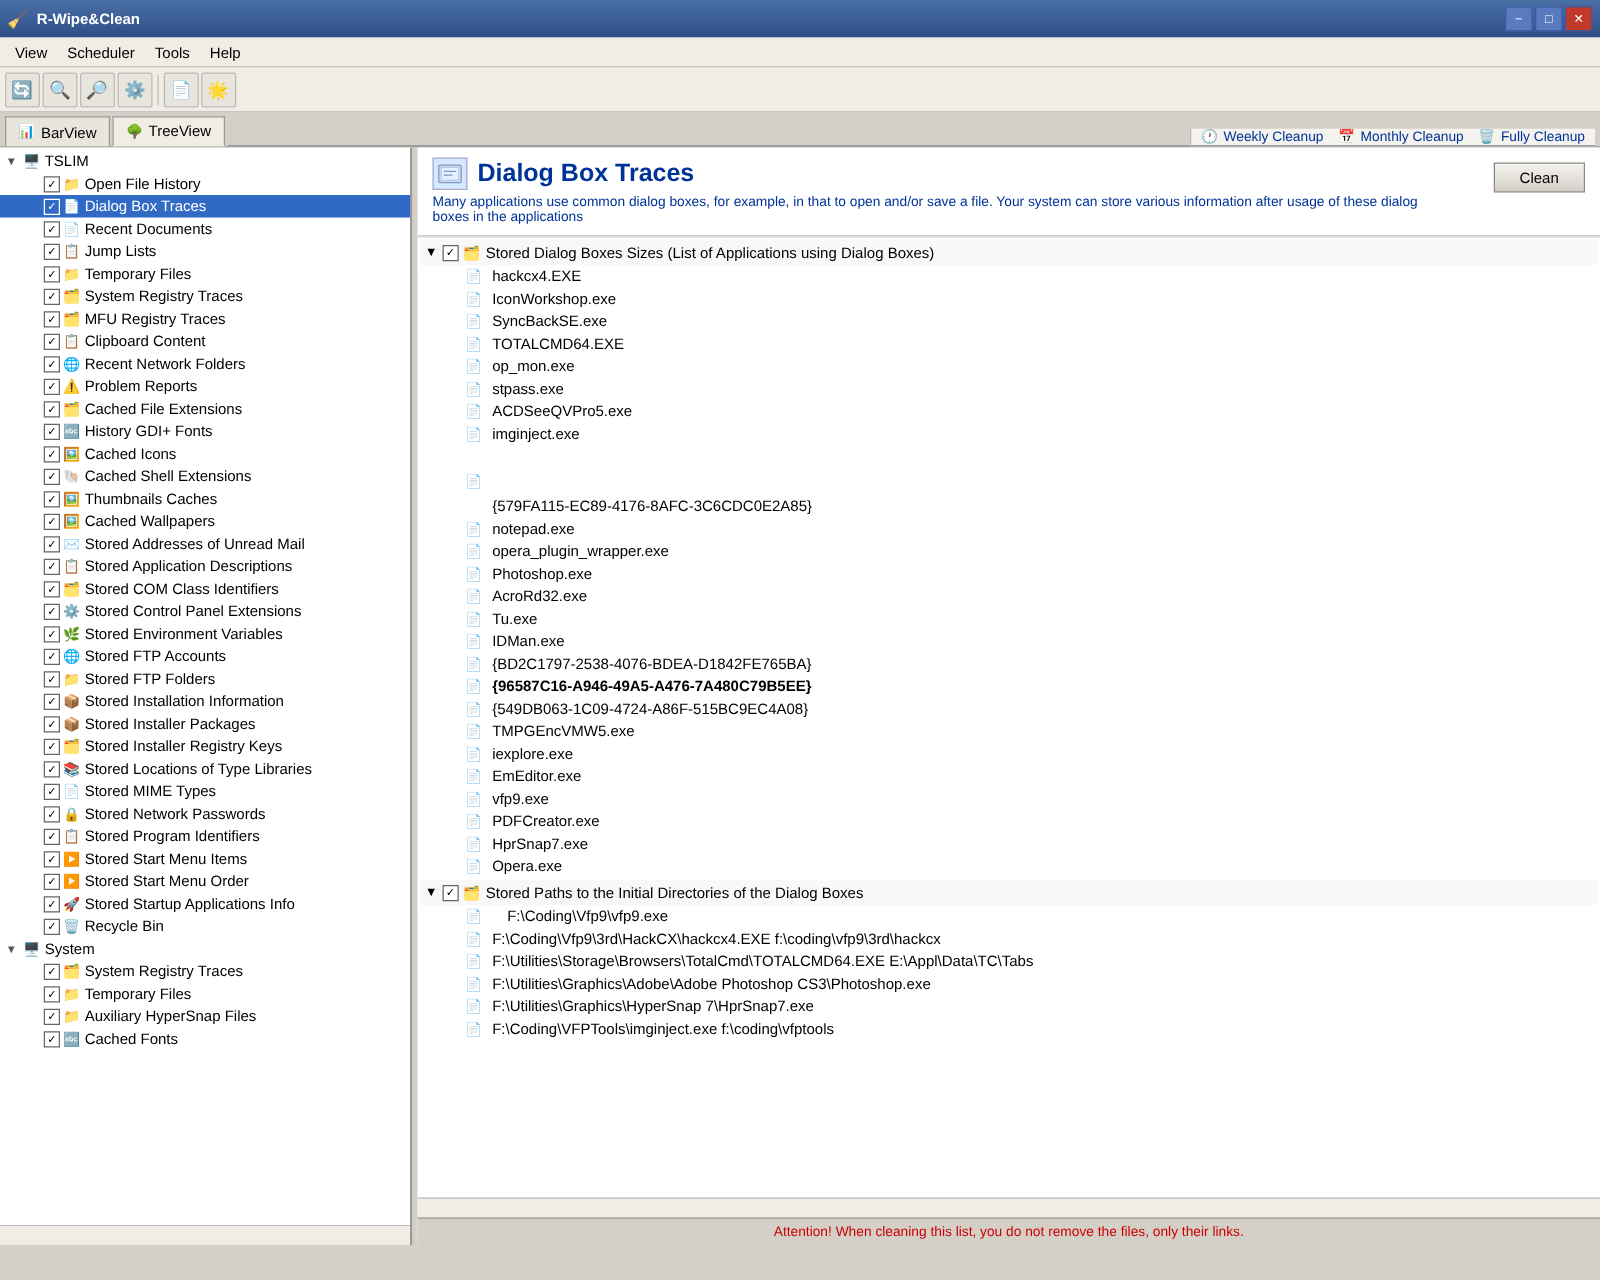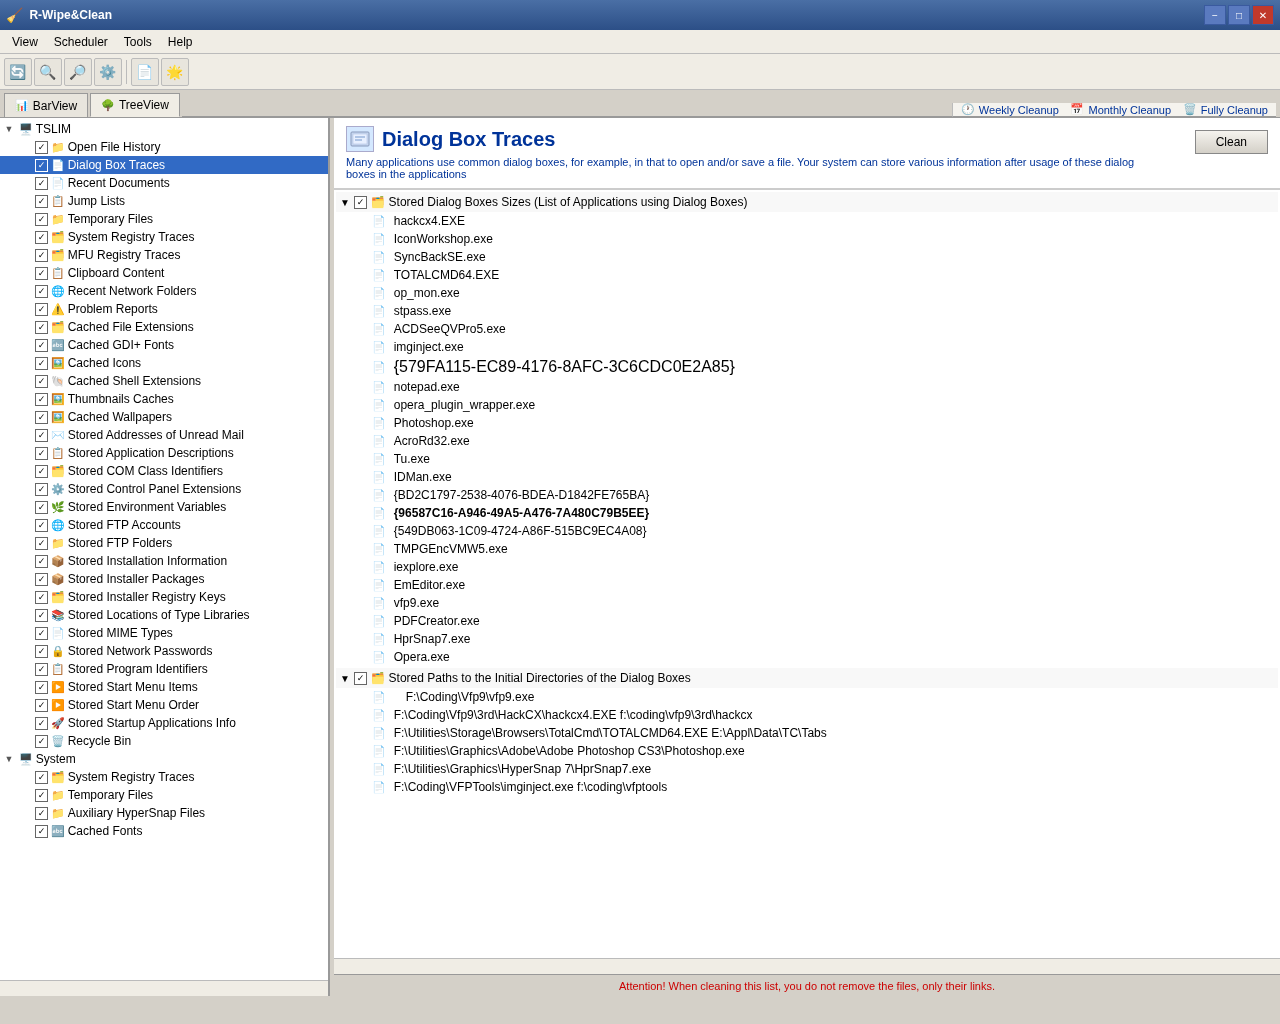--- a/index.html
+++ b/index.html
@@ -298,21 +298,21 @@
           <span class="tree-expander">&nbsp;</span>
           <span class="cb checked"></span>
           <span style="font-size:11px;">🗂️</span>
           <span class="item-text">Cached File Extensions</span>
         </div>
 
         <div class="tree-item" style="padding-left:18px;">
           <span class="tree-expander">&nbsp;</span>
           <span class="cb checked"></span>
           <span style="font-size:11px;">🔤</span>
-          <span class="item-text">Cached GDI+ Fonts</span>
+          <span class="item-text">History GDI+ Fonts</span>
         </div>
 
         <div class="tree-item" style="padding-left:18px;">
           <span class="tree-expander">&nbsp;</span>
           <span class="cb checked"></span>
           <span style="font-size:11px;">🖼️</span>
           <span class="item-text">Cached Icons</span>
         </div>
 
         <div class="tree-item" style="padding-left:18px;">
@@ -561,21 +561,21 @@
             <div class="child-row" style="padding-left: 36px;">
               <span style="font-size:11px; color:#888;">📄</span>
               <span style="font-size:12px; margin-left:4px;">ACDSeeQVPro5.exe</span>
             </div>
             <div class="child-row" style="padding-left: 36px;">
               <span style="font-size:11px; color:#888;">📄</span>
               <span style="font-size:12px; margin-left:4px;">imginject.exe</span>
             </div>
             <div class="child-row" style="padding-left: 36px;">
               <span style="font-size:11px; color:#888;">📄</span>
-              <span style="font-size:16px; margin-left:4px;">{579FA115-EC89-4176-8AFC-3C6CDC0E2A85}</span>
+              <span style="font-size:12px; margin-left:4px;margin-top:40px;">{579FA115-EC89-4176-8AFC-3C6CDC0E2A85}</span>
             </div>
             <div class="child-row" style="padding-left: 36px;">
               <span style="font-size:11px; color:#888;">📄</span>
               <span style="font-size:12px; margin-left:4px;">notepad.exe</span>
             </div>
             <div class="child-row" style="padding-left: 36px;">
               <span style="font-size:11px; color:#888;">📄</span>
               <span style="font-size:12px; margin-left:4px;">opera_plugin_wrapper.exe</span>
             </div>
             <div class="child-row" style="padding-left: 36px;">

